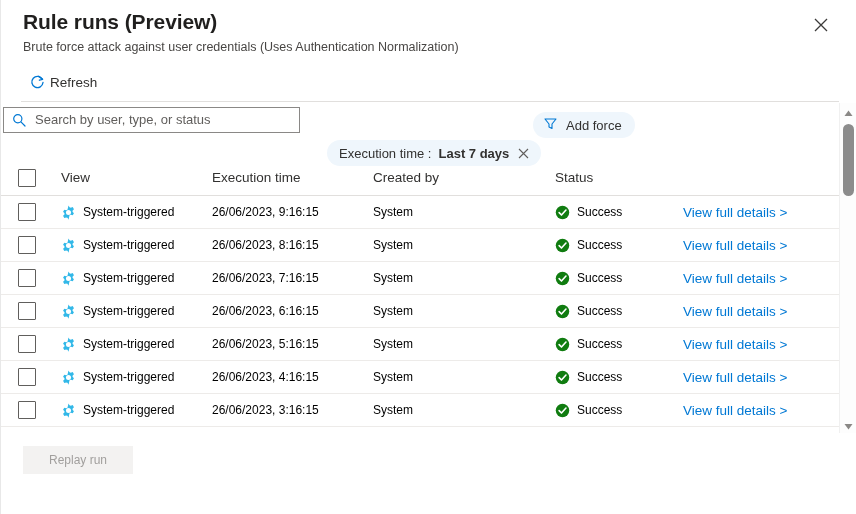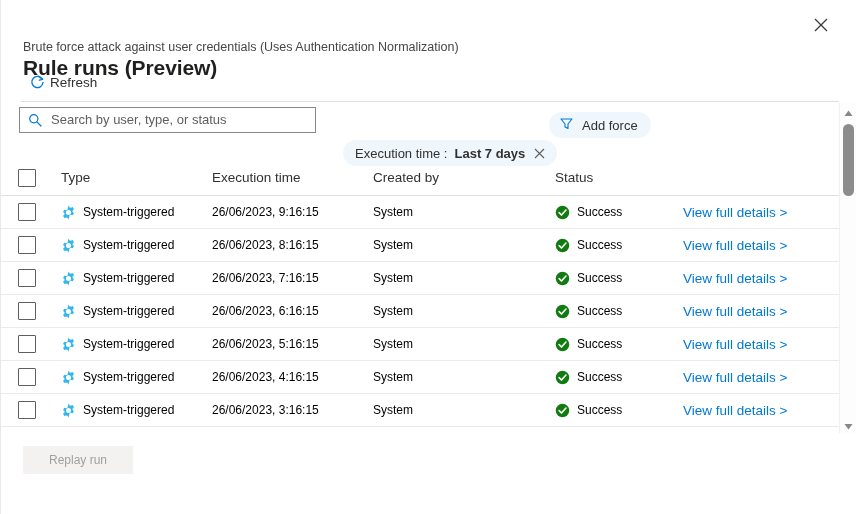--- a/index.html
+++ b/index.html
@@ -25,21 +25,20 @@
     display: flex; align-items: center; justify-content: center;
     cursor: pointer; background: transparent; border: none;
   }
   .close-btn svg { display: block; }
 
   .title {
     position: absolute; left: 22px; top: 10px;
     font-size: 21px; font-weight: 600;
     color: #201f1e; letter-spacing: -0.1px;
     white-space: nowrap;
-    margin-top: 46px;
   }
   .subtitle {
     position: absolute; left: 22px; top: 40px;
     font-size: 12.5px; color: #484644;
     white-space: nowrap;
   }
 
   
   .cmdbar {
     position: absolute; left: 22px; top: 68px;
@@ -53,21 +52,21 @@
   }
   .cmd-icon { width: 17px; height: 17px; display: block; }
 
   .divider {
     position: absolute; left: 20px; top: 101px;
     width: 818px; height: 1px; background: #e1dfdd;
   }
 
   
   .filterrow {
-    position: absolute; left: 18px; top: 112px;
+    position: absolute; left: 2px; top: 112px;
     height: 15px; display: flex; align-items: center; gap: 0;
   }
   .searchbox {
     width: 297px; height: 26px;
     border: 1px solid #8a8886; background: #fff;
     display: flex; align-items: center; gap: 9px;
     padding: 0 8px; cursor: text;
   }
   .searchbox svg { flex: 0 0 auto; display: block; }
   .searchbox input {
@@ -205,21 +204,21 @@
             <path d="M2 3 L13 3 L9 8 L9 12.5 L6 11 L6 8 Z" stroke="#0078d4" stroke-width="1.1" fill="none" stroke-linejoin="round"></path>
           </svg>
       </span>
       <span>Add force</span>
     </button>
   </div>
 
   <div class="table">
     <div class="trow thead">
       <div class="cb"></div>
-      <div class="cell c-type">Type</div>
+      <div class="cell c-type">View</div>
       <div class="cell c-time">Execution time</div>
       <div class="cell c-user">Created by</div>
       <div class="cell c-status">Status</div>
     </div>
     <div id="rows">
         <div class="trow">
           <div class="cb"></div>
           <div class="cell c-type">
             <span>
               <svg class="gear" viewBox="0 0 16 16">

